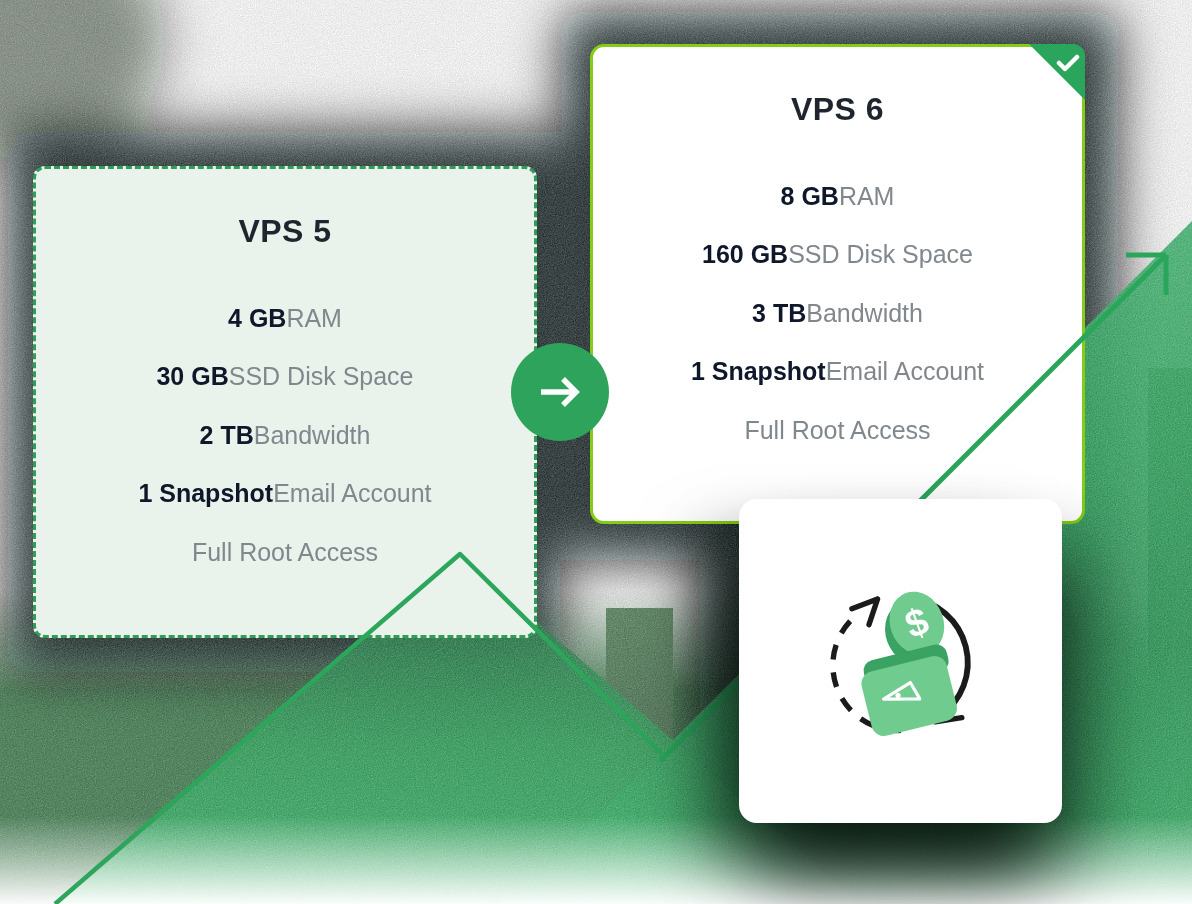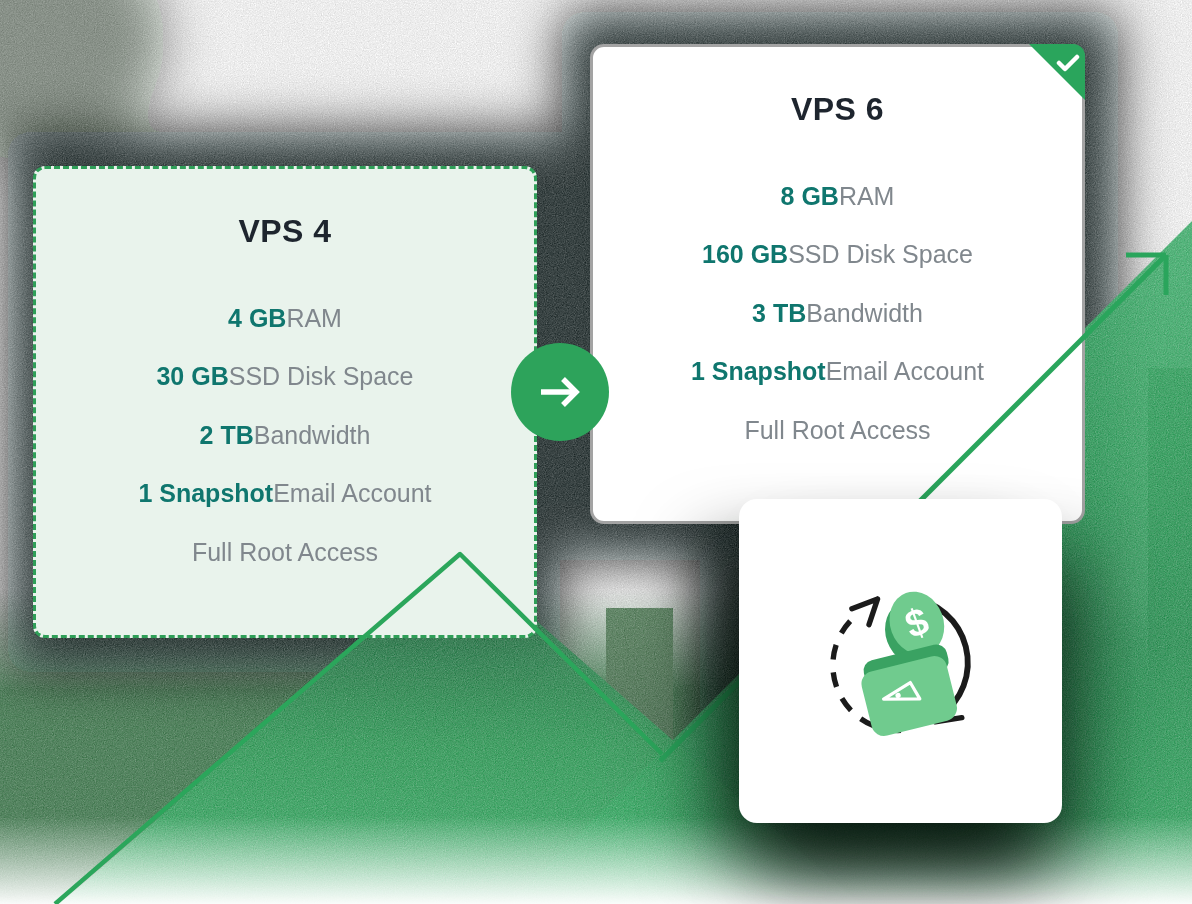--- a/index.html
+++ b/index.html
@@ -12,30 +12,30 @@
   svg.fg{pointer-events:none;z-index:3;}
 
   
   .plan-card{position:absolute;box-sizing:border-box;text-align:center;z-index:2;}
   .plan-card.before{
     left:33px;top:166px;width:504px;height:472px;
     background:#E9F3EC;border:3px dashed #2F9F58;border-radius:12px;
   }
   .plan-card.after{
     left:590px;top:44px;width:495px;height:480px;
-    background:#ffffff;border:3px solid #a3a3a3;border-radius:14px;
+    background:#ffffff;border:3px solid #84cc16;border-radius:14px;
   }
   .plan-title{
     margin:0;position:absolute;left:0;right:0;top:42px;
     font-size:32px;line-height:40px;font-weight:700;letter-spacing:.5px;color:#1E252E;
   }
   .spec-list{position:absolute;left:0;right:0;top:120px;}
   .spec{height:58.5px;display:flex;align-items:center;justify-content:center;
         font-size:25px;color:#80878D;white-space:pre;}
-  .spec b{color:#0f766e;font-weight:700;}
+  .spec b{color:#0f172a;font-weight:700;}
 
   
   .ribbon{
     position:absolute;top:-3px;right:-3px;width:56px;height:56px;
     background:#2AA55C;
     clip-path:polygon(0 0,100% 0,100% 100%);
     border-top-right-radius:12px;
   }
   .ribbon svg{position:absolute;right:5px;top:8px;}
 
@@ -115,21 +115,21 @@
 
     <polygon points="509,904 1192,221 1192,904" fill="url(#gradSlope)" fill-opacity="0.92"></polygon>
     <polygon points="60,904 460,554 860,904" fill="url(#gradMtn)" fill-opacity="0.9"></polygon>
 
     <rect x="0" y="0" width="1192" height="904" filter="url(#grainW)" opacity="0.4"></rect>
     <rect x="0" y="0" width="1192" height="904" filter="url(#grainB)" opacity="0.16"></rect>
     <rect x="0" y="816" width="1192" height="88" fill="url(#bottomFade)"></rect>
   </svg>
 
   <div class="plan-card before">
-    <h2 class="plan-title">VPS 4</h2>
+    <h2 class="plan-title">VPS 5</h2>
     <div class="spec-list">
         <div class="spec"><b>4 GB</b> <span>RAM</span></div>
         <div class="spec"><b>30 GB</b> <span>SSD Disk Space</span></div>
         <div class="spec"><b>2 TB</b> <span>Bandwidth</span></div>
         <div class="spec"><b>1 Snapshot</b> <span>Email Account</span></div>
         <div class="spec"><span>Full Root Access</span></div>
       </div>
   </div>
 
   <div class="plan-card after">

